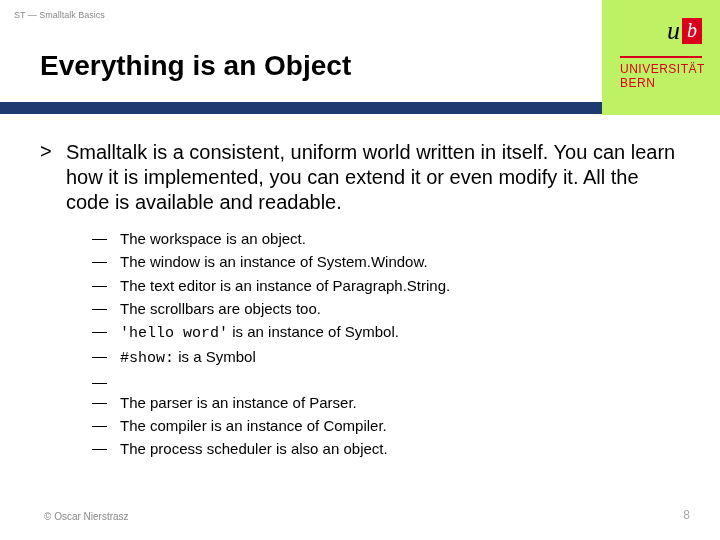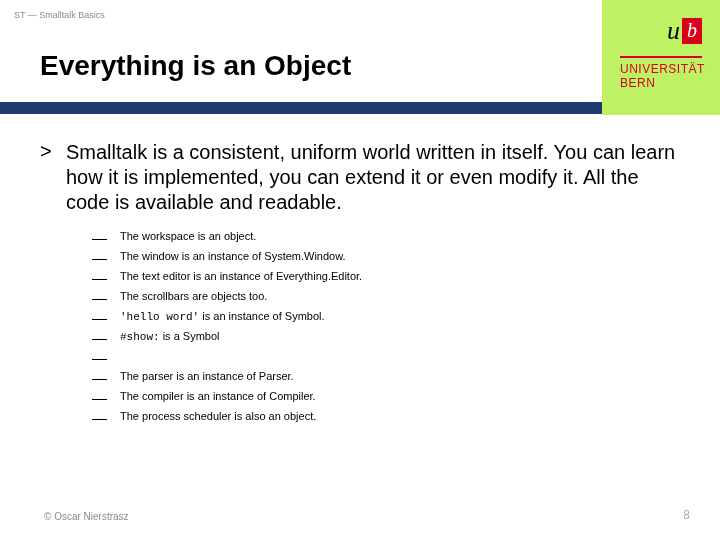--- a/index.html
+++ b/index.html
@@ -14,21 +14,21 @@
   .logo-b { display: inline-block; background: #d9001b; color: #fff; font-family: Georgia, serif; font-style: italic; font-size: 20px; padding: 0 5px 2px 5px; line-height: 1.2; margin-left: 2px; vertical-align: top; }
   .logo-line { position: absolute; top: 56px; right: 18px; width: 82px; border-top: 2px solid #d9001b; }
   .logo-text { position: absolute; top: 62px; right: 18px; font-size: 12px; color: #d9001b; letter-spacing: 0.5px; line-height: 1.2; text-align: left; width: 82px; }
   .content { position: absolute; top: 140px; left: 40px; right: 40px; }
   .main-row { display: flex; align-items: flex-start; margin-bottom: 14px; }
   .main-marker { width: 26px; flex: 0 0 26px; font-size: 20px; color: #000; }
   .main-text { font-size: 20px; line-height: 1.25; color: #000; }
   .sub-list { margin-left: 52px; }
   .sub-row { display: flex; align-items: flex-start; margin-bottom: 3px; }
   .sub-marker { width: 28px; flex: 0 0 28px; font-size: 15px; color: #000; }
-  .sub-text { font-size: 11px; line-height: 1.35; color: #000; }
+  .sub-text { font-size: 15px; line-height: 1.35; color: #000; }
   .mono { font-family: Liberation Mono, monospace; }
   .footer-left { position: absolute; bottom: 18px; left: 44px; font-size: 10px; color: #8a8a8a; }
   .footer-right { position: absolute; bottom: 18px; right: 30px; font-size: 12px; color: #a9a9a9; }
 </style>
 </head>
 <body>
 
 <div class="slide">
 
   <div class="header-text">ST — Smalltalk Basics</div>
@@ -57,21 +57,21 @@
         <div class="sub-row">
           <div class="sub-marker">—</div>
           <div class="sub-text">The workspace is an object.</div>
         </div>
         <div class="sub-row">
           <div class="sub-marker">—</div>
           <div class="sub-text">The window is an instance of System.Window.</div>
         </div>
         <div class="sub-row">
           <div class="sub-marker">—</div>
-          <div class="sub-text">The text editor is an instance of Everything.Editor.</div>
+          <div class="sub-text">The text editor is an instance of Paragraph.String.</div>
         </div>
         <div class="sub-row">
           <div class="sub-marker">—</div>
           <div class="sub-text">The scrollbars are objects too.</div>
         </div>
         <div class="sub-row">
           <div class="sub-marker">—</div>
           <div class="sub-text"><span class="mono">'hello word'</span><span> is an instance of Symbol.</span></div>
         </div>
         <div class="sub-row">

